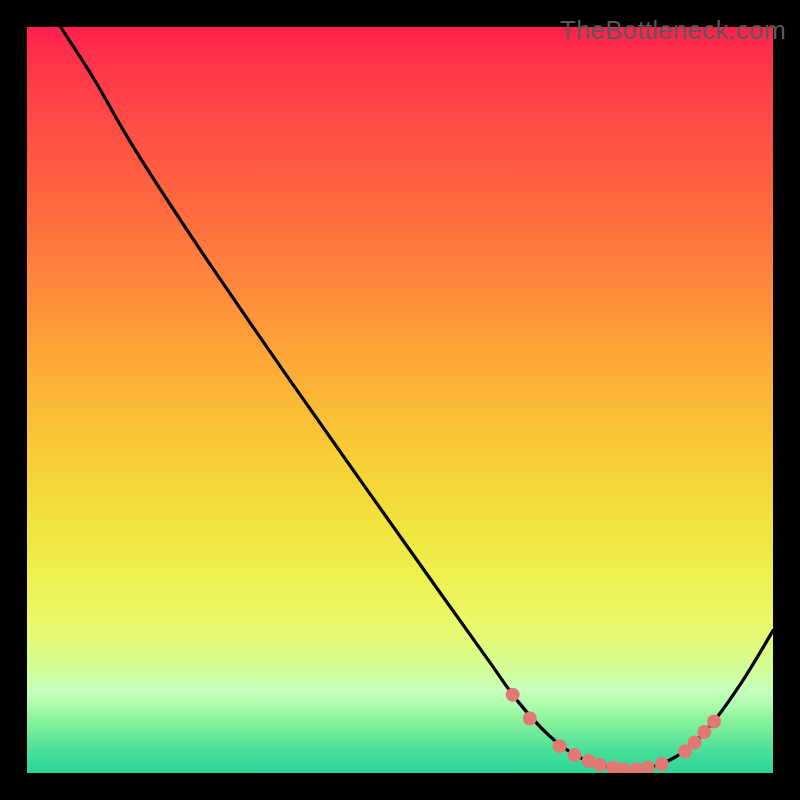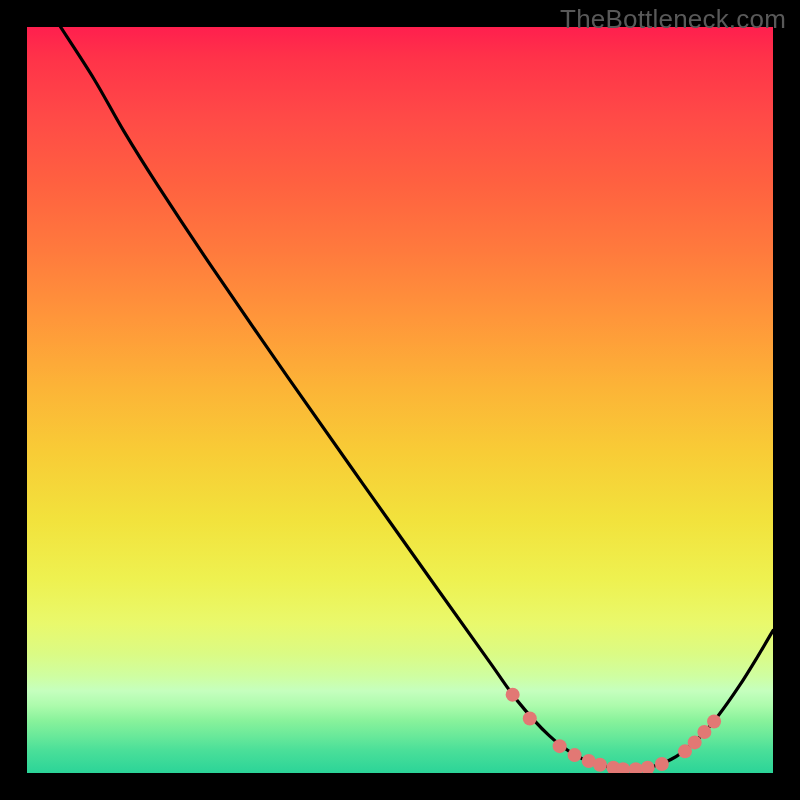--- a/index.html
+++ b/index.html
@@ -12,21 +12,21 @@
     font-family: Arial, Helvetica, sans-serif;
   }
   .frame {
     position: relative;
     width: 800px;
     height: 800px;
     background: #000;
   }
   .watermark {
     position: absolute;
-    top: 4px;
+    top: 15px;
     right: 14px;
     color: #595959;
     font-size: 26px;
     font-weight: 500;
     letter-spacing: 0.2px;
     z-index: 5;
   }
   .plot {
     position: absolute;
     left: 27px;

